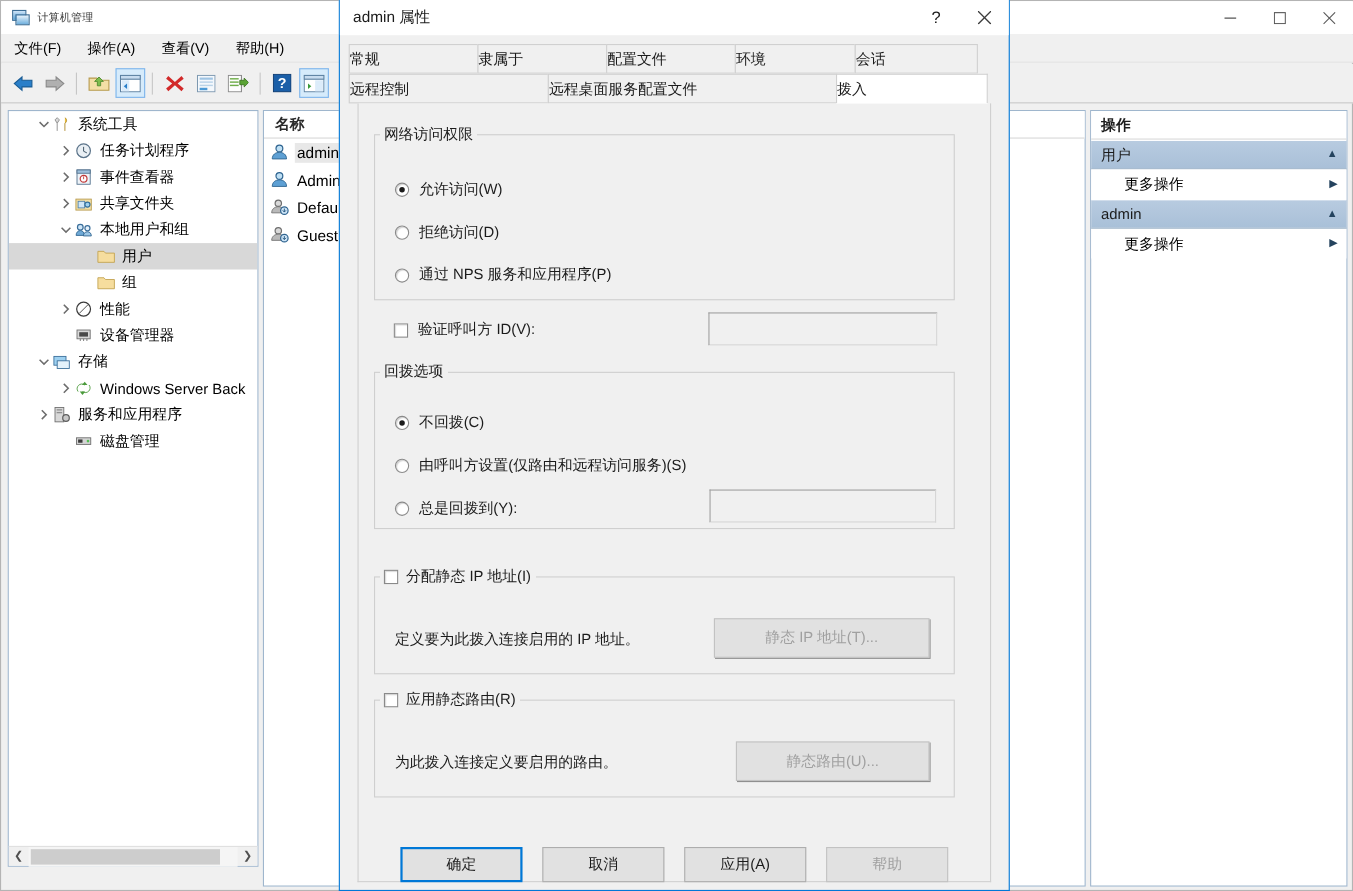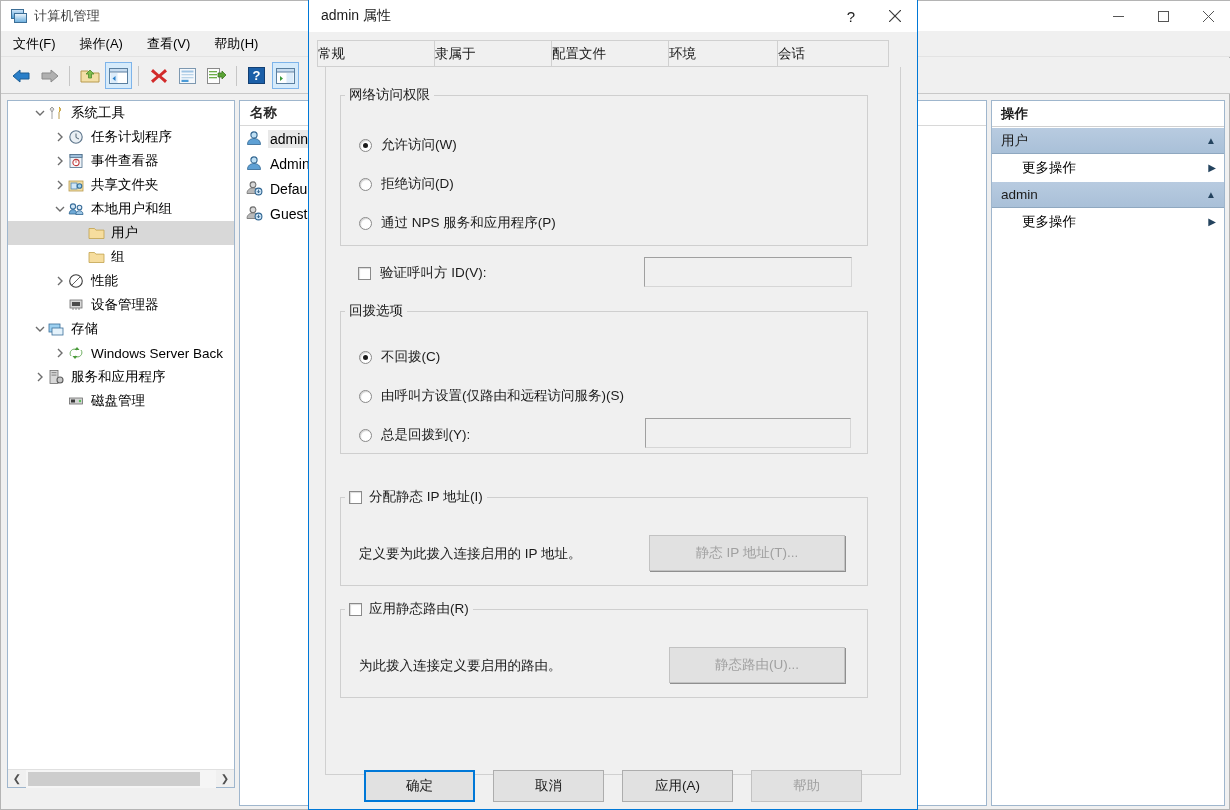--- a/index.html
+++ b/index.html
@@ -23,21 +23,21 @@
   .mmc-titlebar {
     position: absolute; left: 0; top: 0; width: 1230px; height: 30px;
     background: #ffffff;
     display: flex; align-items: center;
   }
   .mmc-title-icon {
     margin-left: 9px; margin-right: 7px; width: 17px; height: 17px;
     position: relative; flex: none;
   }
   .mmc-title-text {
-    font-size: 13px; color: #3d3d3d; letter-spacing: .2px; text-align: center;
+    font-size: 10px; color: #3d3d3d; letter-spacing: .2px; text-align: center;
   }
   .mmc-wincontrols {
     position: absolute; right: 0; top: 0; height: 30px; display: flex;
   }
   .wc {
     width: 45px; height: 30px; display: flex; align-items: center;
     justify-content: center; cursor: default;
   }
   .wc svg { display: block; }
 
@@ -608,20 +608,31 @@
           <div class="tab" style="width: 118px;">
             <span>配置文件</span>
           </div>
           <div class="tab" style="width: 110px;">
             <span>环境</span>
           </div>
           <div class="tab" style="width: 112px;">
             <span>会话</span>
           </div>
         </div>
+      <div class="tabrow tab-row2" id="tab-row-2">
+          <div class="tab" style="width: 182px;">
+            <span>远程控制</span>
+          </div>
+          <div class="tab" style="width: 263px;">
+            <span>远程桌面服务配置文件</span>
+          </div>
+          <div class="tab active" style="width: 138px;">
+            <span>拨入</span>
+          </div>
+        </div>
     </div>
 
     <div class="tabpanel">
 
       <fieldset class="grp" style="left:14px; top:19px; width:528px; height:160px;">
         <legend>网络访问权限</legend>
         <div class="radio-row" style="position:absolute;left:18px;top:32px;">
           <span class="radio checked"></span>
           <span>允许访问(W)</span>
         </div>

